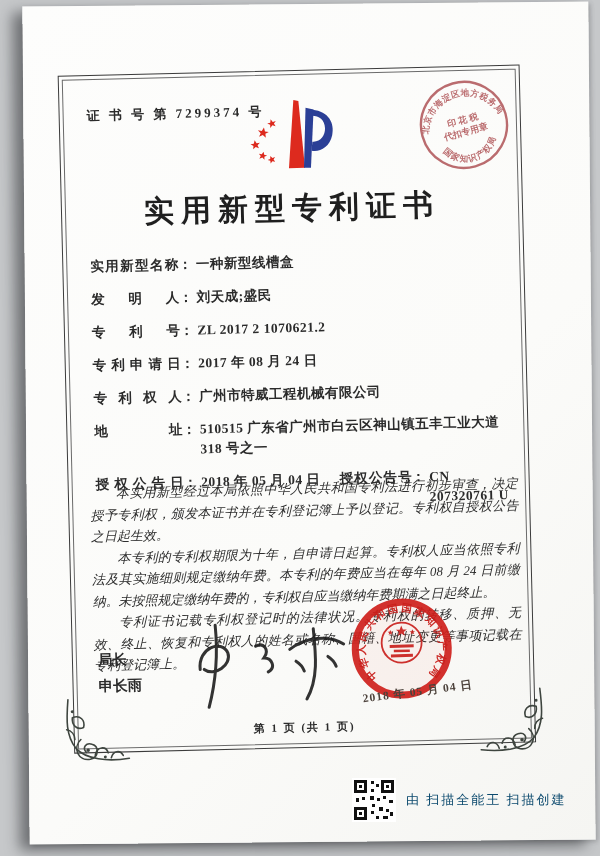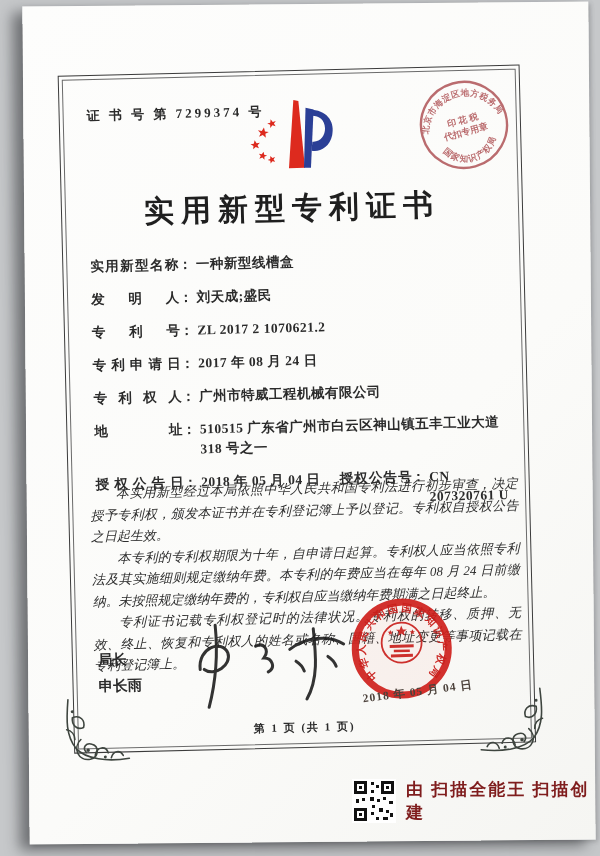--- a/index.html
+++ b/index.html
@@ -42,21 +42,21 @@
   .sig-svg{position:absolute;left:100px;top:545px;width:180px;height:95px;}
   .main-seal{position:absolute;left:278px;top:529px;width:104px;height:104px;}
   .seal-date{position:absolute;left:280px;top:617px;width:130px;text-align:center;
     font-size:11.5px;font-weight:700;color:#4d433c;transform:rotate(-6deg);letter-spacing:1px;}
   .page-footer{position:absolute;left:0;top:650px;width:100%;text-align:center;font-size:11px;font-weight:600;letter-spacing:2px;}
   .corner{position:absolute;width:72px;height:72px;bottom:-12px;}
   .corner.left{left:-13px;}
   .corner.right{right:-13px;transform:scaleX(-1);}
   .scan-strip{position:absolute;left:352px;top:778px;z-index:6;display:flex;align-items:center;gap:10px;}
   .qr{width:44px;height:44px;flex:none;}
-  .scan-credit{font-size:17px;font-weight:700;letter-spacing:2px;color:#7f1d1d;}
+  .scan-credit{font-size:13px;font-weight:400;letter-spacing:2px;color:#0c4a6e;}
 </style>
 </head>
 <body>
 
 <div class="paper">
   <div class="frame-wrap">
     <div class="frame-border"></div>
 
     <div class="cert-no">证 书 号 第 7299374 号</div>
 

